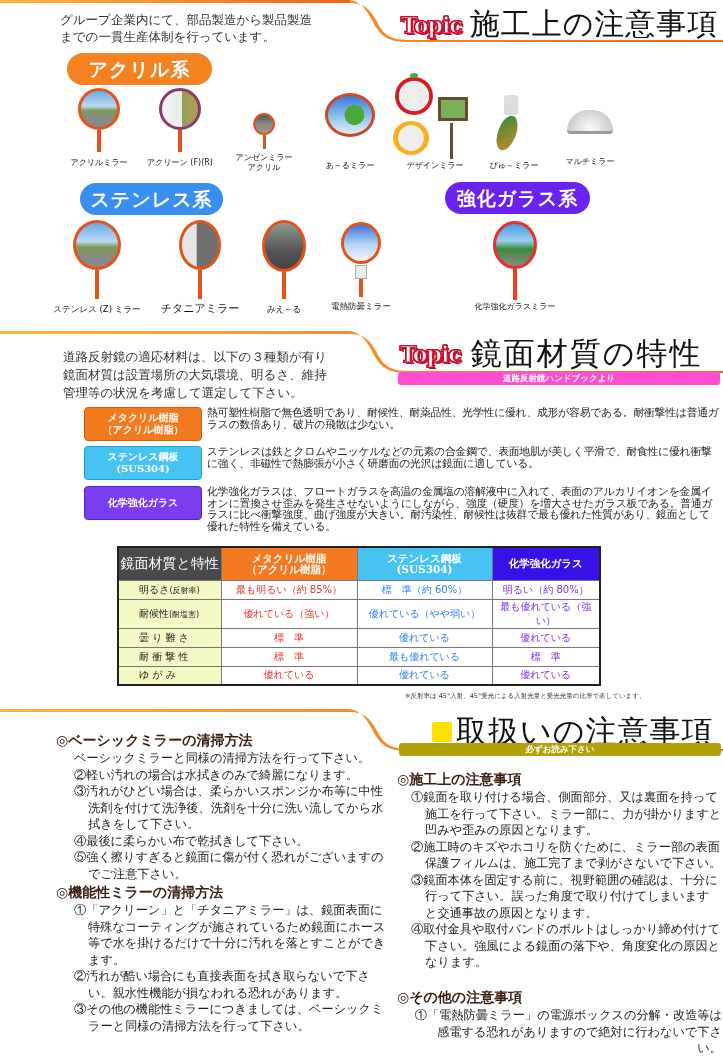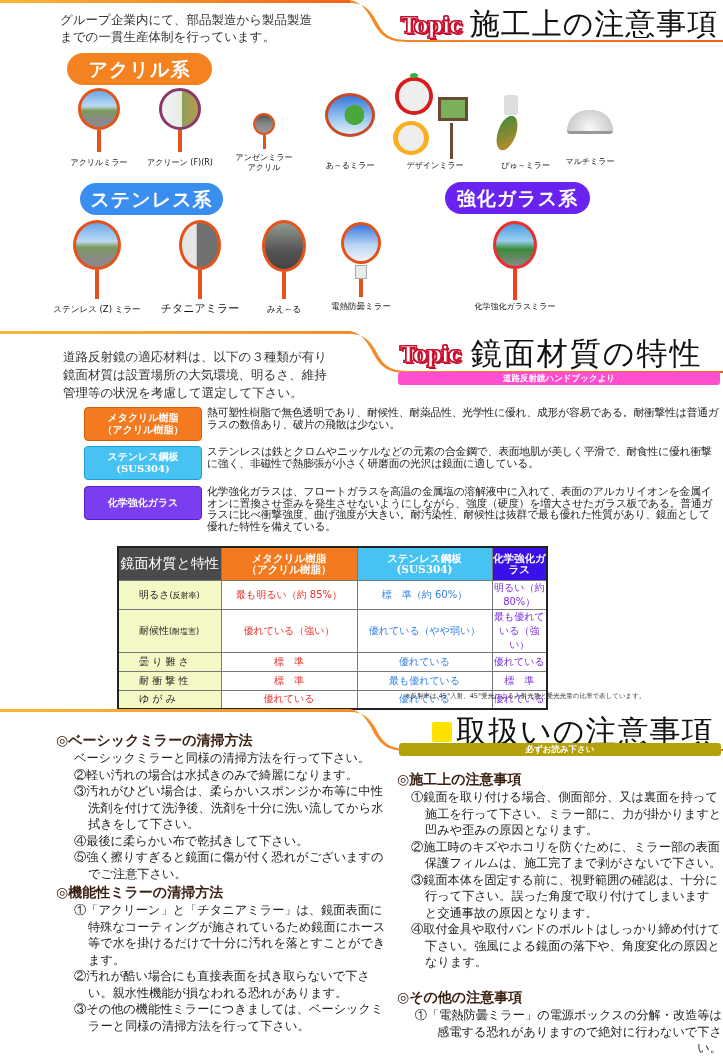--- a/index.html
+++ b/index.html
@@ -48,21 +48,21 @@
     color: #fff; font-weight: bold; font-size: 10px; line-height: 12px;
     text-align: center; display: flex; align-items: center; justify-content: center; flex-direction: column;
     font-family: "DejaVu Serif", "Liberation Serif", serif;
   }
   .badge.orange { background: #f47a1f; border: 1px solid #d45c0a; }
   .badge.cyan { background: #47c3f3; border: 1px solid #1e9fd6; }
   .badge.purple { background: #7a3ef0; border: 1px solid #5a20c8; }
 
   .desc { position: absolute; font-family: "DejaVu Serif", "Liberation Serif", serif; font-size: 10.8px; line-height: 11.5px; color: #222; letter-spacing: -0.2px; }
 
-  table.spec { position: absolute; left: 117px; top: 546px; border-collapse: collapse; width: 431px; border: 2px solid #222; font-size: 10px; }
+  table.spec { position: absolute; left: 117px; top: 546px; border-collapse: collapse; width: 484px; border: 2px solid #222; font-size: 10px; }
   table.spec th, table.spec td { border: 1px solid #777; height: 19px; text-align: center; }
   table.spec thead th { height: 33px; color: #fff; font-weight: bold; font-family: "DejaVu Serif", "Liberation Serif", serif; line-height: 11px; font-size: 10.5px; }
   table.spec th.h0 { background: #4a4a4a; font-size: 14px; font-weight: normal; width: 103px; }
   table.spec th.h1 { background: #f47a1f; width: 136px; }
   table.spec th.h2 { background: #47c3f3; width: 135px; }
   table.spec th.h3 { background: #3a10e8; }
   table.spec td.lbl { background: #f3f8c4; text-align: left; padding-left: 20px; color: #222; }
   table.spec td.c1 { color: #e8302a; }
   table.spec td.c2 { color: #2f7fe8; }
   table.spec td.c3 { color: #7b2fe0; }
@@ -134,21 +134,21 @@
     <div style="position:absolute;left:48px;top:24px;width:30px;height:24px;border:3px solid #6a4a30;background:#7ab05a;"></div>
     <div style="position:absolute;left:60px;top:50px;width:3px;height:36px;background:#6a4a30;"></div>
   </div>
   <div class="cap" style="margin-top:0px;">デザインミラー</div>
 </div>
 <div class="product" style="left:478px; top:93px; width:72px;">
   <div style="position:relative;height:66px;">
     <div style="position:absolute;left:26px;top:2px;width:14px;height:20px;background:#ddd;border-radius:3px;"></div>
     <div style="position:absolute;left:20px;top:22px;width:18px;height:36px;border-radius:50%;background:linear-gradient(135deg,#3a8a3a,#c88a2a);transform:rotate(20deg);"></div>
   </div>
-  <div class="cap" style="margin-top:2px;text-align:right;">ぴゅ～ミラー</div>
+  <div class="cap" style="margin-top:2px;">ぴゅ～ミラー</div>
 </div>
 <div class="product" style="left:554px; top:110px; width:72px;">
   <div style="margin:0 auto;width:46px;height:24px;border-radius:24px 24px 4px 4px;background:radial-gradient(circle at 50% 90%,#fafafa,#bbb);border-bottom:3px solid #999;"></div>
   <div class="cap" style="margin-top:23px;">マルチミラー</div>
 </div>
 
 <div class="pill blue" style="left:80px; top:183px; width:143px;">ステンレス系</div>
 <div class="pill purple" style="left:445px; top:182px; width:145px;text-align:center;">強化ガラス系</div>
 
 <div class="product" style="left:52px; top:220px; width:90px;">

